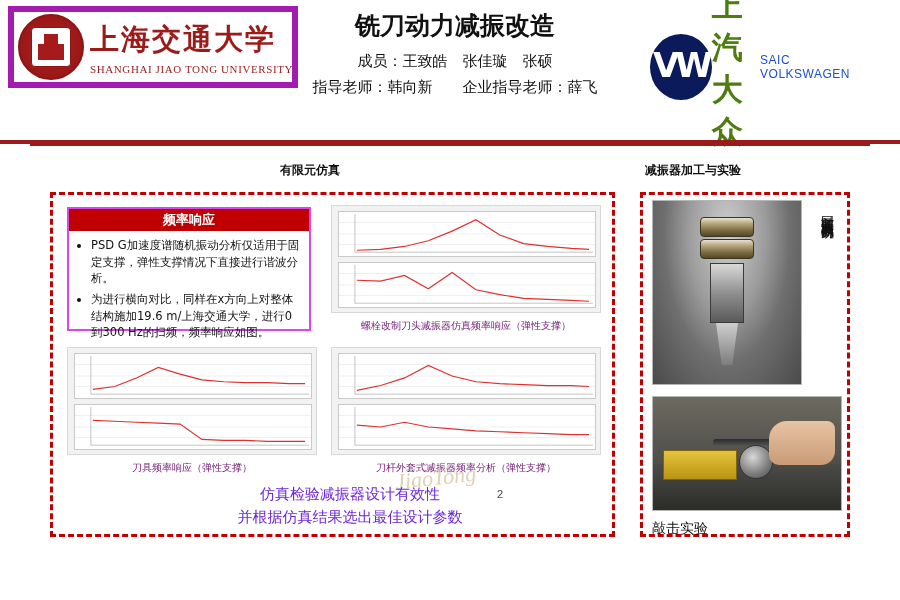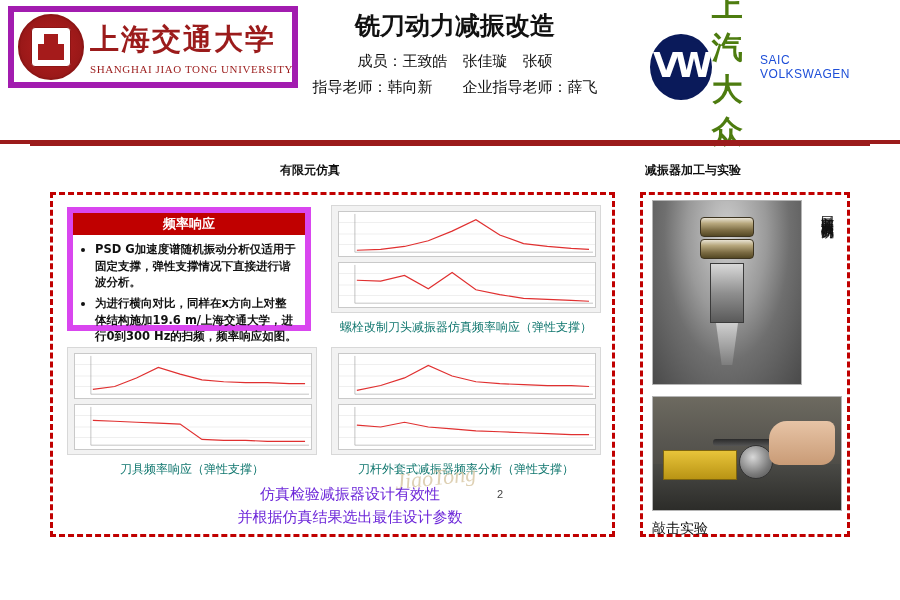--- a/index.html
+++ b/index.html
@@ -105,39 +105,39 @@
     border:3px dashed #c00000; background:transparent;
   }
   .panel-right {
     position:absolute; left:640px; top:192px; width:210px; height:345px;
     border:3px dashed #c00000; background:transparent;
   }
 
   
   .freq-box {
     position:absolute; left:14px; top:12px; width:244px; height:124px;
-    background:#ffffff; border:6px solid #d946ef;
+    background:#ffffff; border:2px solid #d946ef;
   }
   .freq-head {
     height:22px; background:#c00000; color:#ffffff; font-size:13px; font-weight:bold;
     display:flex; align-items:center; justify-content:center;
     font-family:"DejaVu Sans", sans-serif;
   }
-  .freq-list { margin:0; padding:6px 8px 0 22px;font-weight:bold; }
+  .freq-list { margin:0; padding:6px 8px 0 22px; }
   .freq-list li {
     font-size:11.5px; line-height:1.45; color:#111; margin-bottom:4px;
     font-family:"DejaVu Sans", sans-serif;
   }
 
   
   .chart-card {
     position:absolute; background:#f2f2f2; border:1px solid #d8d8d8;
   }
   .chart-cap {
-    position:absolute; font-size:12px; color:#0f766e; text-align:center;
+    position:absolute; font-size:10px; color:#701a75; text-align:center;
     font-family:"DejaVu Sans", sans-serif;
   }
   .plot {
     background:#ffffff; border:1px solid #c9c9c9; position:relative;
   }
   .plot svg { display:block; width:100%; height:100%; }
 
   
   .bottom-cap {
     position:absolute; left:160px; top:483px; width:380px; text-align:center;

